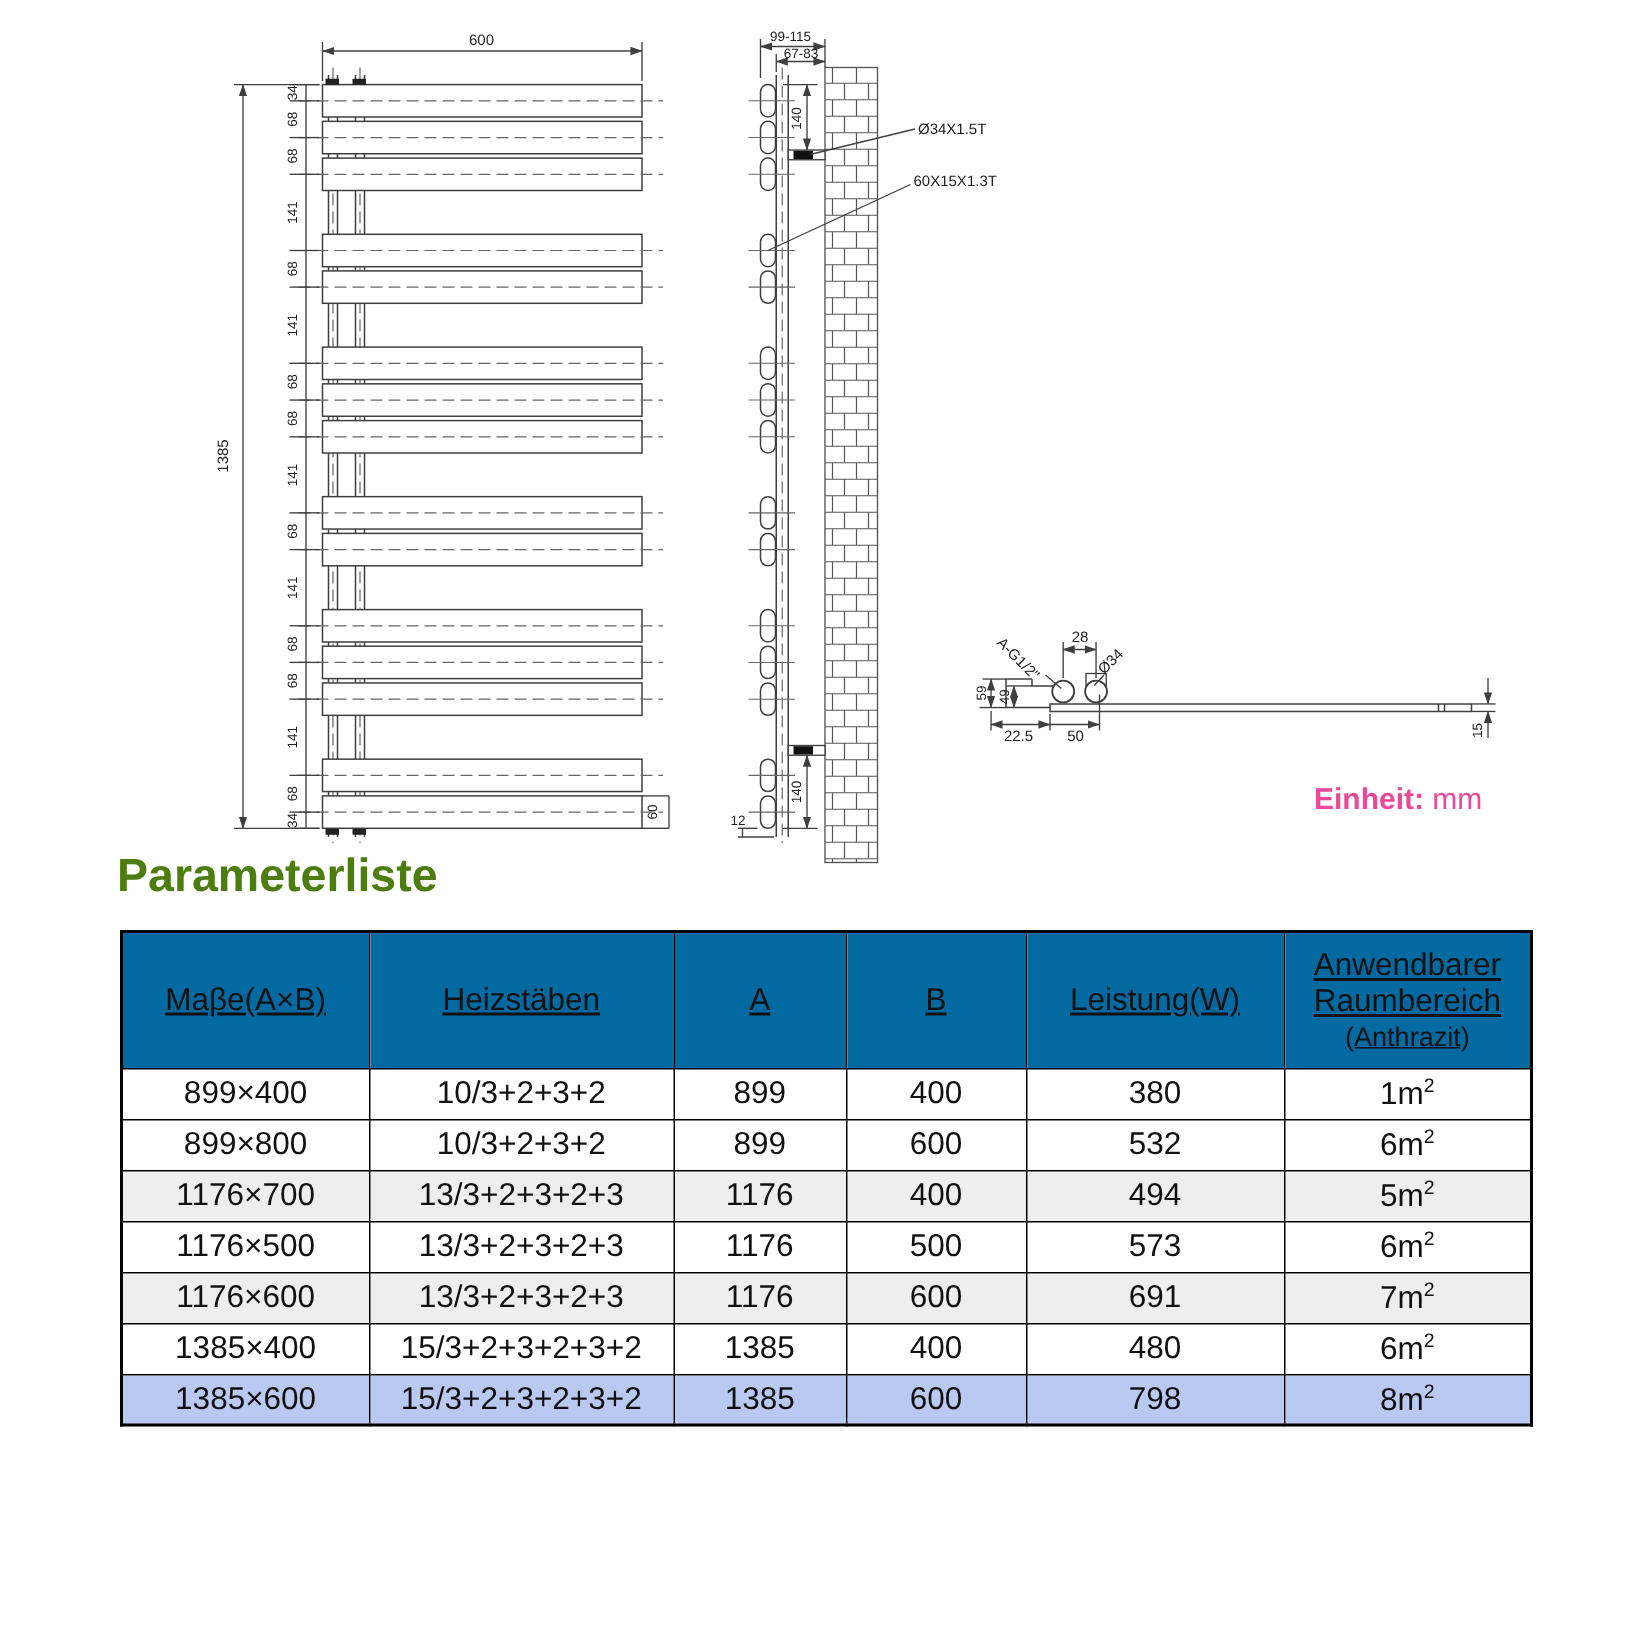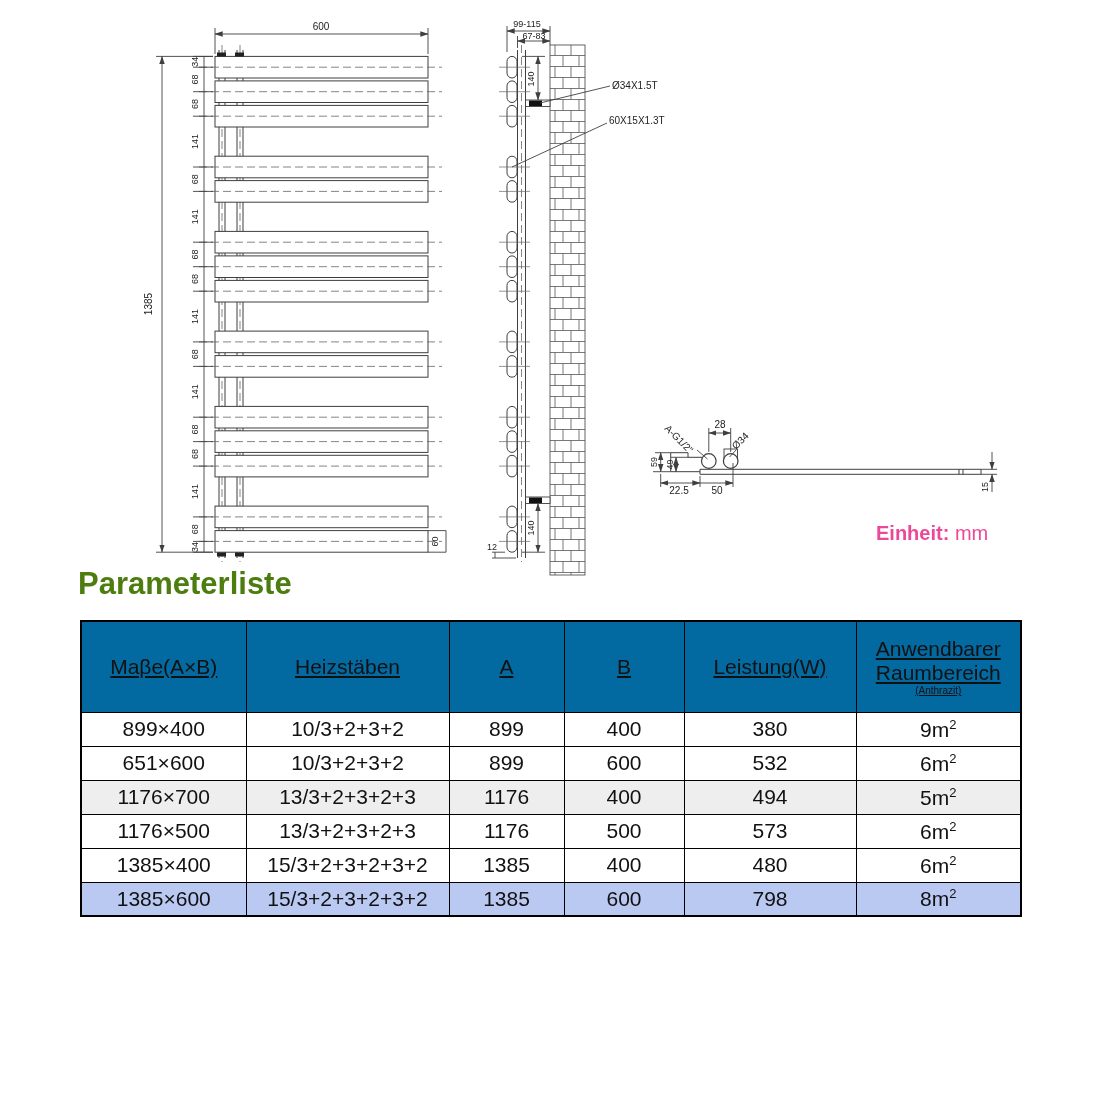--- a/index.html
+++ b/index.html
@@ -26,21 +26,21 @@
     border-collapse:collapse;table-layout:fixed;
     text-align:center;font-size:21px;color:#111;
     border:2px solid #000;
   }
   table.params th, table.params td{border:1px solid #000;padding:0;overflow:hidden;}
   table.params thead tr{height:91px;background:#0369a1;text-decoration:underline;}
   table.params th{font-weight:normal;font-size:21px;line-height:1.15;}
   table.params tbody tr{height:34px;}
   table.params tbody tr.alt{background:#eeeeee;}
   table.params tbody tr.hl{background:#bac9f2;}
-  th .hsmall{font-size:10px;}
+  th .hsmall{font-size:18px;}
   td sup, th sup{font-size:13px;}
 </style>
 </head>
 <body>
 
 <div class="drawing">
 <svg width="1100" height="580" viewBox="0 0 1100 580">
   <defs>
     <marker id="ar" viewBox="0 0 10 10" refX="9.5" refY="5" markerWidth="9" markerHeight="9" orient="auto-start-reverse">
       <path d="M0,1.6 L10,5 L0,8.4 z" fill="#3f3f3f"></path>
@@ -342,24 +342,24 @@
       </th>
     </tr>
   </thead>
   <tbody>
     <tr>
       <td>899×400</td>
       <td>10/3+2+3+2</td>
       <td>899</td>
       <td>400</td>
       <td>380</td>
-      <td><span>9m</span><sup>2</sup></td>
+      <td><span>1m</span><sup>2</sup></td>
     </tr>
     <tr>
-      <td>651×600</td>
+      <td>899×800</td>
       <td>10/3+2+3+2</td>
       <td>899</td>
       <td>600</td>
       <td>532</td>
       <td><span>6m</span><sup>2</sup></td>
     </tr>
     <tr class="alt">
       <td>1176×700</td>
       <td>13/3+2+3+2+3</td>
       <td>1176</td>
@@ -368,20 +368,28 @@
       <td><span>5m</span><sup>2</sup></td>
     </tr>
     <tr>
       <td>1176×500</td>
       <td>13/3+2+3+2+3</td>
       <td>1176</td>
       <td>500</td>
       <td>573</td>
       <td><span>6m</span><sup>2</sup></td>
     </tr>
+    <tr class="alt">
+      <td>1176×600</td>
+      <td>13/3+2+3+2+3</td>
+      <td>1176</td>
+      <td>600</td>
+      <td>691</td>
+      <td><span>7m</span><sup>2</sup></td>
+    </tr>
     <tr>
       <td>1385×400</td>
       <td>15/3+2+3+2+3+2</td>
       <td>1385</td>
       <td>400</td>
       <td>480</td>
       <td><span>6m</span><sup>2</sup></td>
     </tr>
     <tr class="hl">
       <td>1385×600</td>

